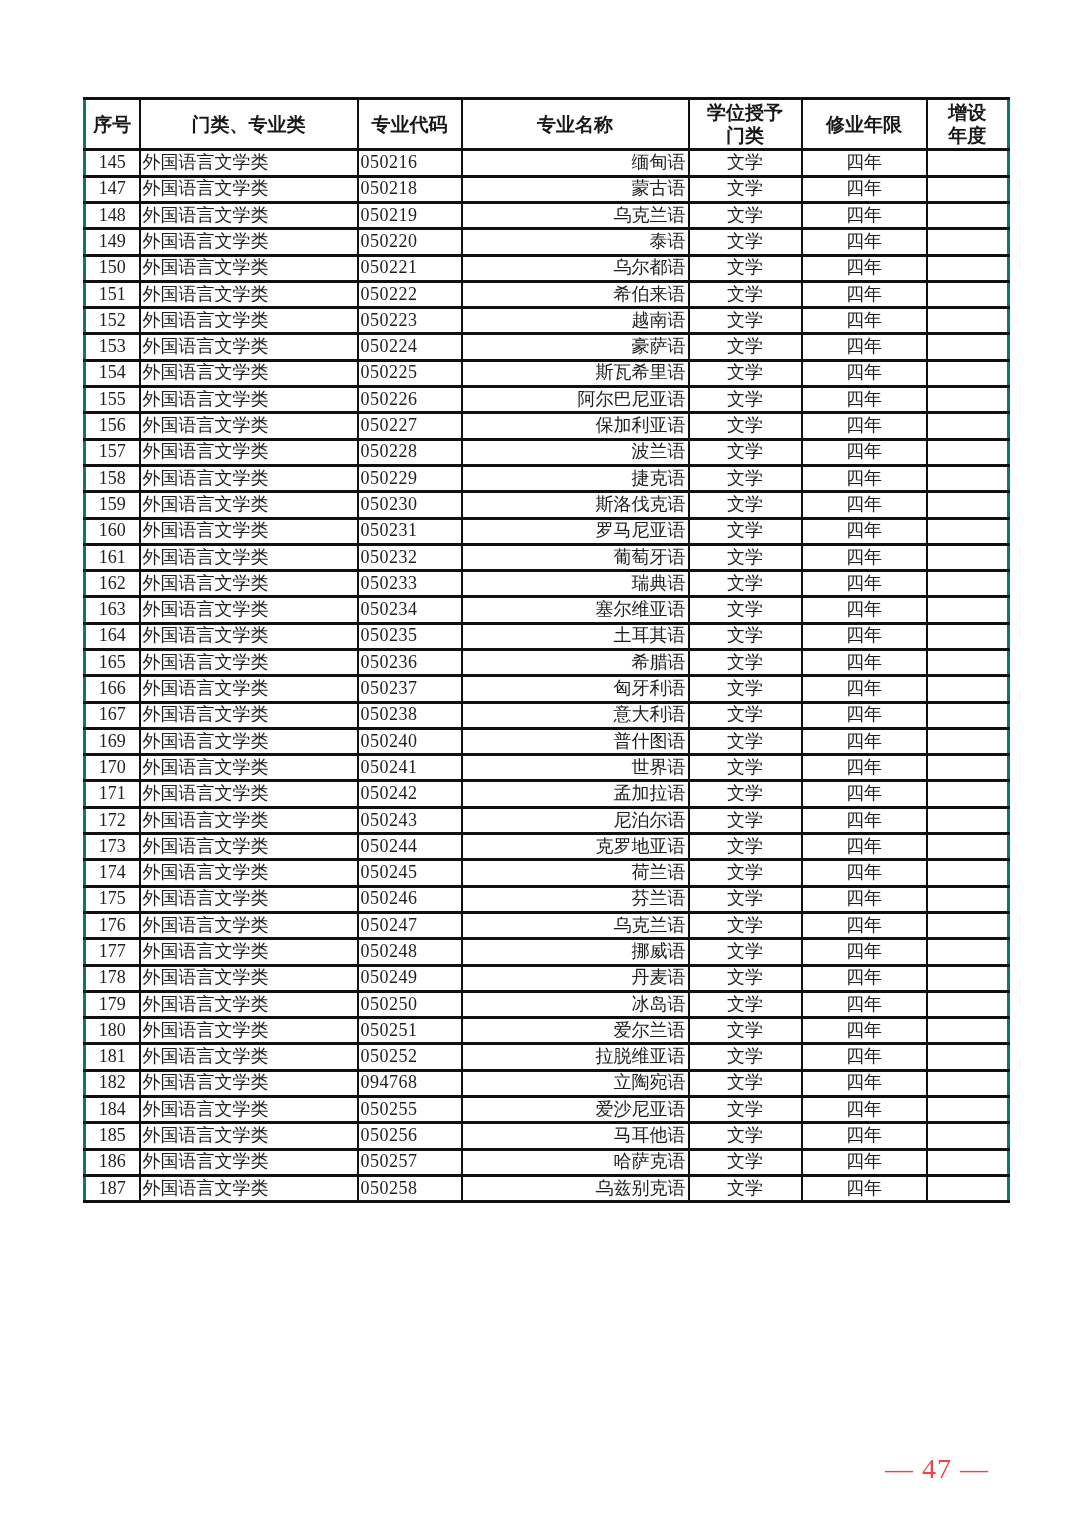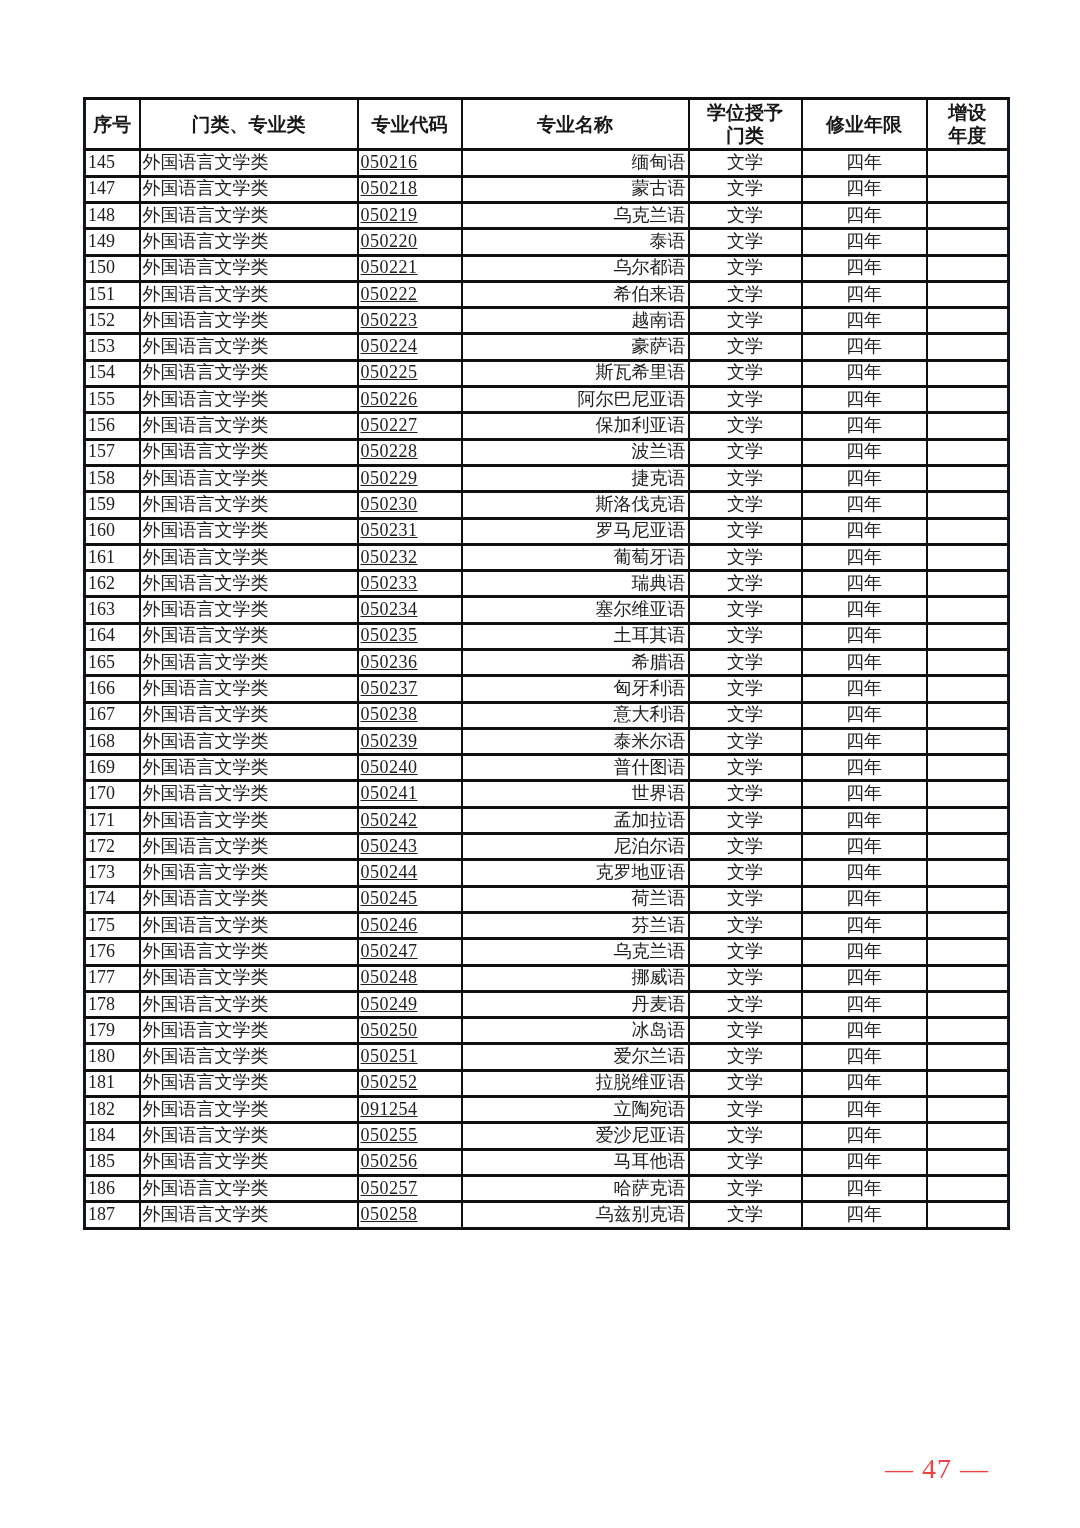--- a/index.html
+++ b/index.html
@@ -20,21 +20,21 @@
     inset: 0;
     background: #ffffff;
   }
   table.majors {
     position: absolute;
     left: 83px;
     top: 97px;
     width: 924px;
     border-collapse: collapse;
     table-layout: fixed;
-    border: 3px solid #0f172a;
+    border: 3px solid #0f766e;
   }
   table.majors th,
   table.majors td {
     border-left: 2px solid #101010;
     border-right: 2px solid #101010;
     border-top: 3px solid #101010;
     border-bottom: 3px solid #101010;
     overflow: hidden;
     vertical-align: middle;
     box-sizing: border-box;
@@ -51,23 +51,23 @@
     padding: 1px 2px;
   }
   table.majors td {
     height: 26.3px;
     font-size: 18px;
     line-height: 1.1;
     padding: 0 2px;
     white-space: nowrap;
     color: #1e1e1e;
   }
-  td.col-0 { }
+  td.col-0 { text-align: center; }
   td.col-1 { text-align: left; padding-left: 3px; margin-top: 48px; }
-  td.col-2 { text-align: left; padding-left: 4px; letter-spacing: 0.5px; text-decoration: underline; }
+  td.col-2 { text-align: left; padding-left: 4px; letter-spacing: 0.5px; }
   td.col-3 { text-align: right; padding-left: 8px; }
   td.col-4 { text-align: center; }
   td.col-5 { text-align: center; }
   td.col-6 { text-align: center; }
   .page-number {
     position: absolute;
     top: 1453px;
     right: 91px;
     font-size: 28px;
     color: #ef4444;
@@ -296,29 +296,20 @@
         <tr>
           <td class="col-0">167</td>
           <td class="col-1">外国语言文学类</td>
           <td class="col-2">050238</td>
           <td class="col-3">意大利语</td>
           <td class="col-4">文学</td>
           <td class="col-5">四年</td>
           <td class="col-6"></td>
         </tr>
         <tr>
-          <td class="col-0">168</td>
-          <td class="col-1">外国语言文学类</td>
-          <td class="col-2">050239</td>
-          <td class="col-3">泰米尔语</td>
-          <td class="col-4">文学</td>
-          <td class="col-5">四年</td>
-          <td class="col-6"></td>
-        </tr>
-        <tr>
           <td class="col-0">169</td>
           <td class="col-1">外国语言文学类</td>
           <td class="col-2">050240</td>
           <td class="col-3">普什图语</td>
           <td class="col-4">文学</td>
           <td class="col-5">四年</td>
           <td class="col-6"></td>
         </tr>
         <tr>
           <td class="col-0">170</td>
@@ -424,21 +415,21 @@
           <td class="col-1">外国语言文学类</td>
           <td class="col-2">050252</td>
           <td class="col-3">拉脱维亚语</td>
           <td class="col-4">文学</td>
           <td class="col-5">四年</td>
           <td class="col-6"></td>
         </tr>
         <tr>
           <td class="col-0">182</td>
           <td class="col-1">外国语言文学类</td>
-          <td class="col-2">091254</td>
+          <td class="col-2">094768</td>
           <td class="col-3">立陶宛语</td>
           <td class="col-4">文学</td>
           <td class="col-5">四年</td>
           <td class="col-6"></td>
         </tr>
         <tr>
           <td class="col-0">184</td>
           <td class="col-1">外国语言文学类</td>
           <td class="col-2">050255</td>
           <td class="col-3">爱沙尼亚语</td>

